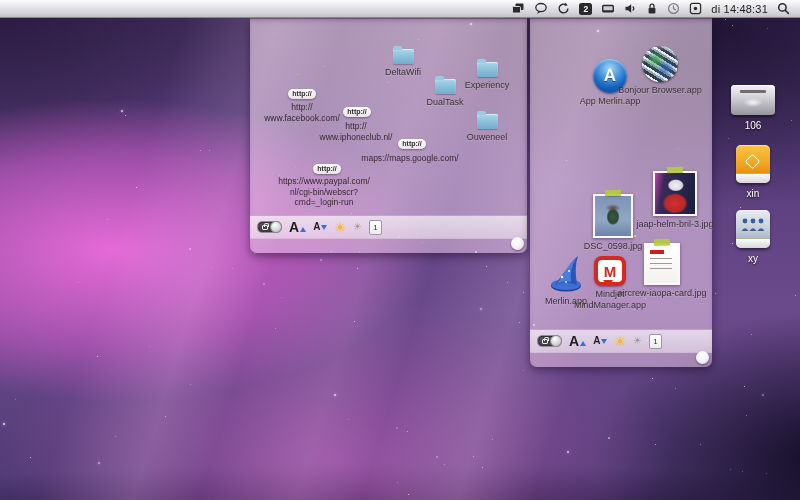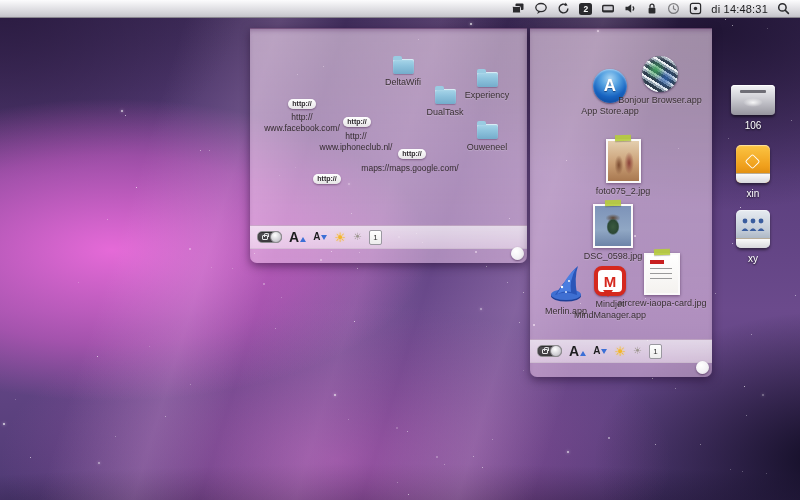--- a/index.html
+++ b/index.html
@@ -26,21 +26,21 @@
   #menubar{position:absolute;left:0;top:0;width:800px;height:18px;z-index:40;
     background:linear-gradient(#fcfcfd,#cfced4 85%,#c2c1c8);border-bottom:1px solid #88858e;
     display:flex;align-items:center;justify-content:flex-end;gap:9px;padding-right:10px;box-sizing:border-box;}
   .mbi{display:flex;align-items:center;height:18px;color:#2b2b2e;}
   .mbi svg{display:block;}
   .mb-spaces{width:13px;height:12px;background:#2a2a2d;color:#fff;border-radius:2.5px;
     font-size:8.5px;font-weight:bold;display:flex;align-items:center;justify-content:center;}
   #mb-clock{font-size:11px;color:var(--menubar-text,#1c1c1e);letter-spacing:.2px;}
 
   
-  .panel{position:absolute;top:28px;z-index:20;border-radius:0 0 7px 7px;
+  .panel{position:absolute;top:18px;z-index:20;border-radius:0 0 7px 7px;
     background:linear-gradient(rgba(252,228,248,.58), rgba(247,212,242,.48));
     border-top:1px solid rgba(70,30,75,.5);
     box-shadow:0 3px 10px rgba(25,5,35,.5), inset 0 3px 5px -2px rgba(70,20,80,.35);}
   #panel-left{left:250px;width:277px;height:234px;}
   #panel-right{left:530px;width:182px;height:348px;}
   .panel-items{position:absolute;inset:0;}
   .p-wrap{position:absolute;text-align:center;}
   .p-label{font-size:9px;line-height:1.2;color:#3a3134;margin-top:3px;text-shadow:0 1px 1px rgba(255,255,255,.25);}
 
   .folder-icon{width:21px;height:15px;margin:4px auto 0;border-radius:2px;position:relative;
@@ -343,20 +343,23 @@
         <div class="p-wrap" style="left: 47px; top: 138px; width: 60px;"><span class="chip">http://</span></div>
         <div class="p-wrap" style="left: -13px; top: 83px; width: 130px;">
           <div class="url-text">http://<br>www.facebook.com/</div>
         </div>
         <div class="p-wrap" style="left: 41px; top: 102px; width: 130px;">
           <div class="url-text">http://<br>www.iphoneclub.nl/</div>
         </div>
         <div class="p-wrap" style="left: 95px; top: 134px; width: 130px;">
           <div class="url-text">maps://maps.google.com/</div>
         </div>
+        <div class="p-wrap" style="left: 9px; top: 157px; width: 130px;">
+          <div class="url-text">https://www.paypal.com/<br>nl/cgi-bin/webscr?<br>cmd=_login-run</div>
+        </div>
       </div>
     <div class="panel-toolbar">
       <span class="toggle">
         <span class="lock-glyph"></span>
         <span class="knob"></span>
       </span>
       <span class="font-btn up">
         <span class="A">A</span>
         <span class="tri up"></span>
       </span>
@@ -370,32 +373,32 @@
     </div>
     <div class="handle"></div>
   </div>
 
   <div class="panel" id="panel-right">
     <div class="panel-items" id="right-items">
         <div class="p-wrap" style="left: 35px; top: 40px; width: 90px;">
           <div class="icon-appstore">
             <span>A</span>
           </div>
-          <div class="p-label">App Store.app</div>
+          <div class="p-label">App Merlin.app</div>
         </div>
         <div class="p-wrap" style="left: 85px; top: 27px; width: 90px;">
           <div class="icon-bonjour"></div>
           <div class="p-label">Bonjour Browser.app</div>
         </div>
-        <div class="p-wrap" style="left: 23px; top: 110px; width: 140px;">
-          <div class="photo" style="width: 31px; height: 40px;">
-            <div class="img vintage"></div>
+        <div class="p-wrap" style="left: 75px; top: 152px; width: 140px;">
+          <div class="photo" style="width: 40px; height: 41px;">
+            <div class="img helmet"></div>
             <div class="tape"></div>
           </div>
-          <div class="p-label">foto075_2.jpg</div>
+          <div class="p-label">jaap-helm-bril-3.jpg</div>
         </div>
         <div class="p-wrap" style="left: 13px; top: 175px; width: 140px;">
           <div class="photo" style="width: 36px; height: 40px;">
             <div class="img sitting"></div>
             <div class="tape"></div>
           </div>
           <div class="p-label">DSC_0598.jpg</div>
         </div>
         <div class="p-wrap" style="left: 62px; top: 224px; width: 140px;">
           <div class="photo" style="width: 32px; height: 38px;">

